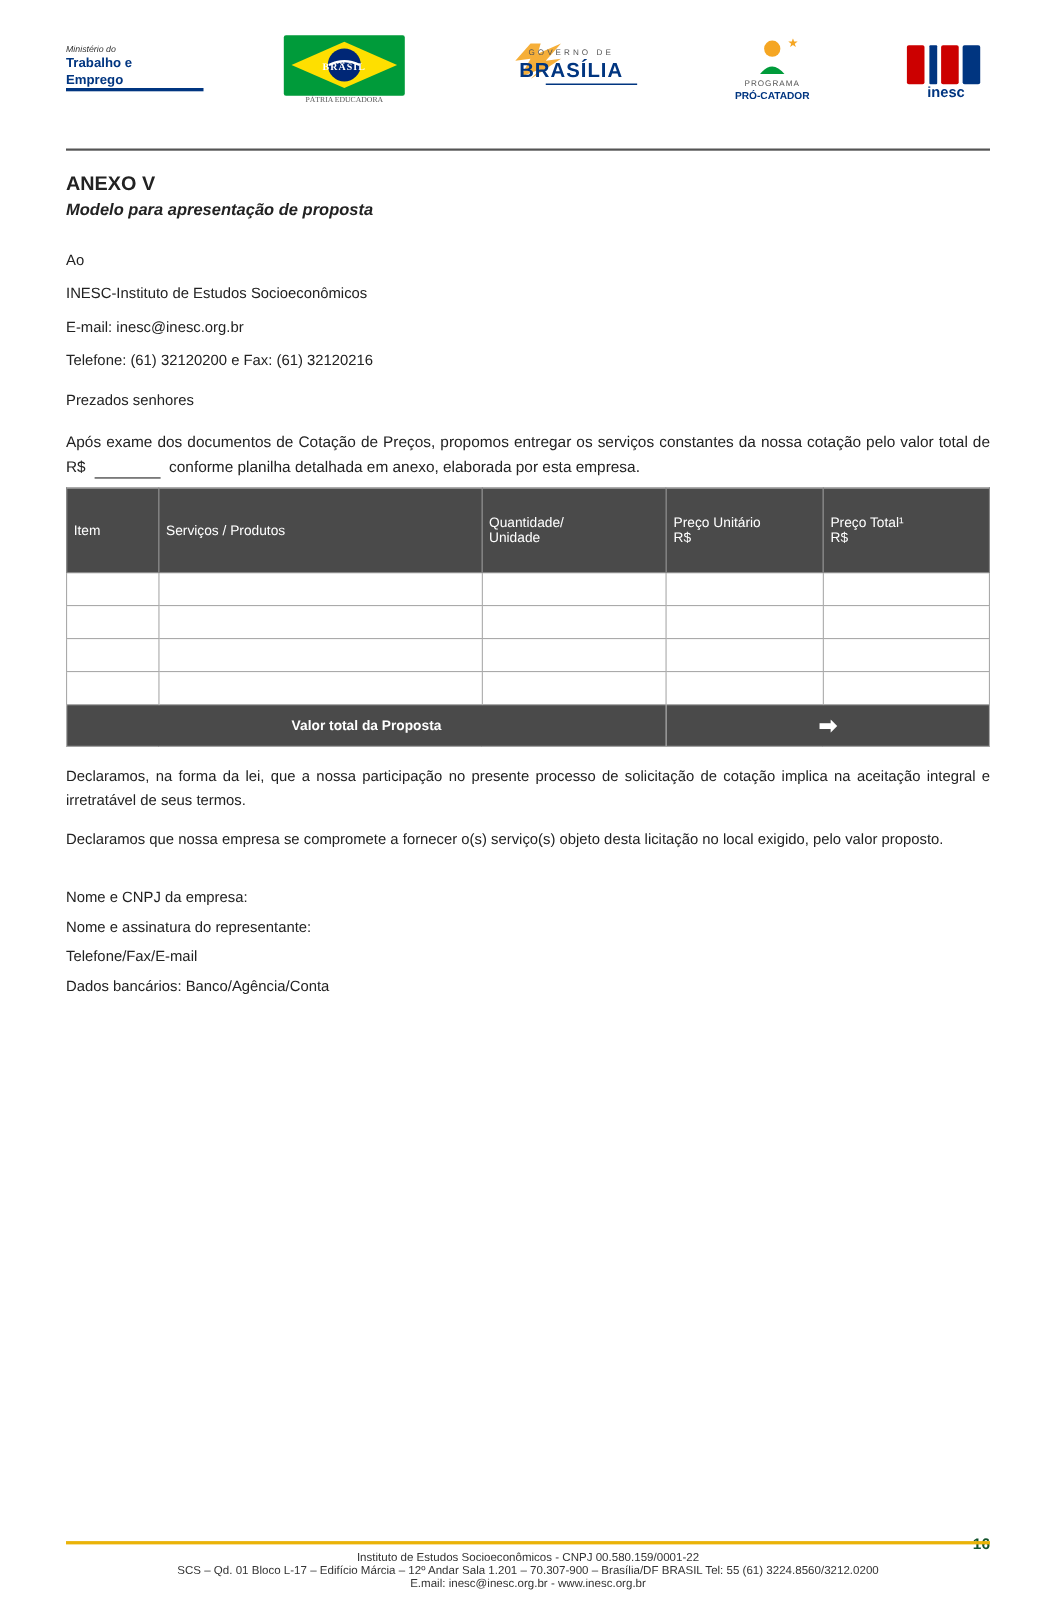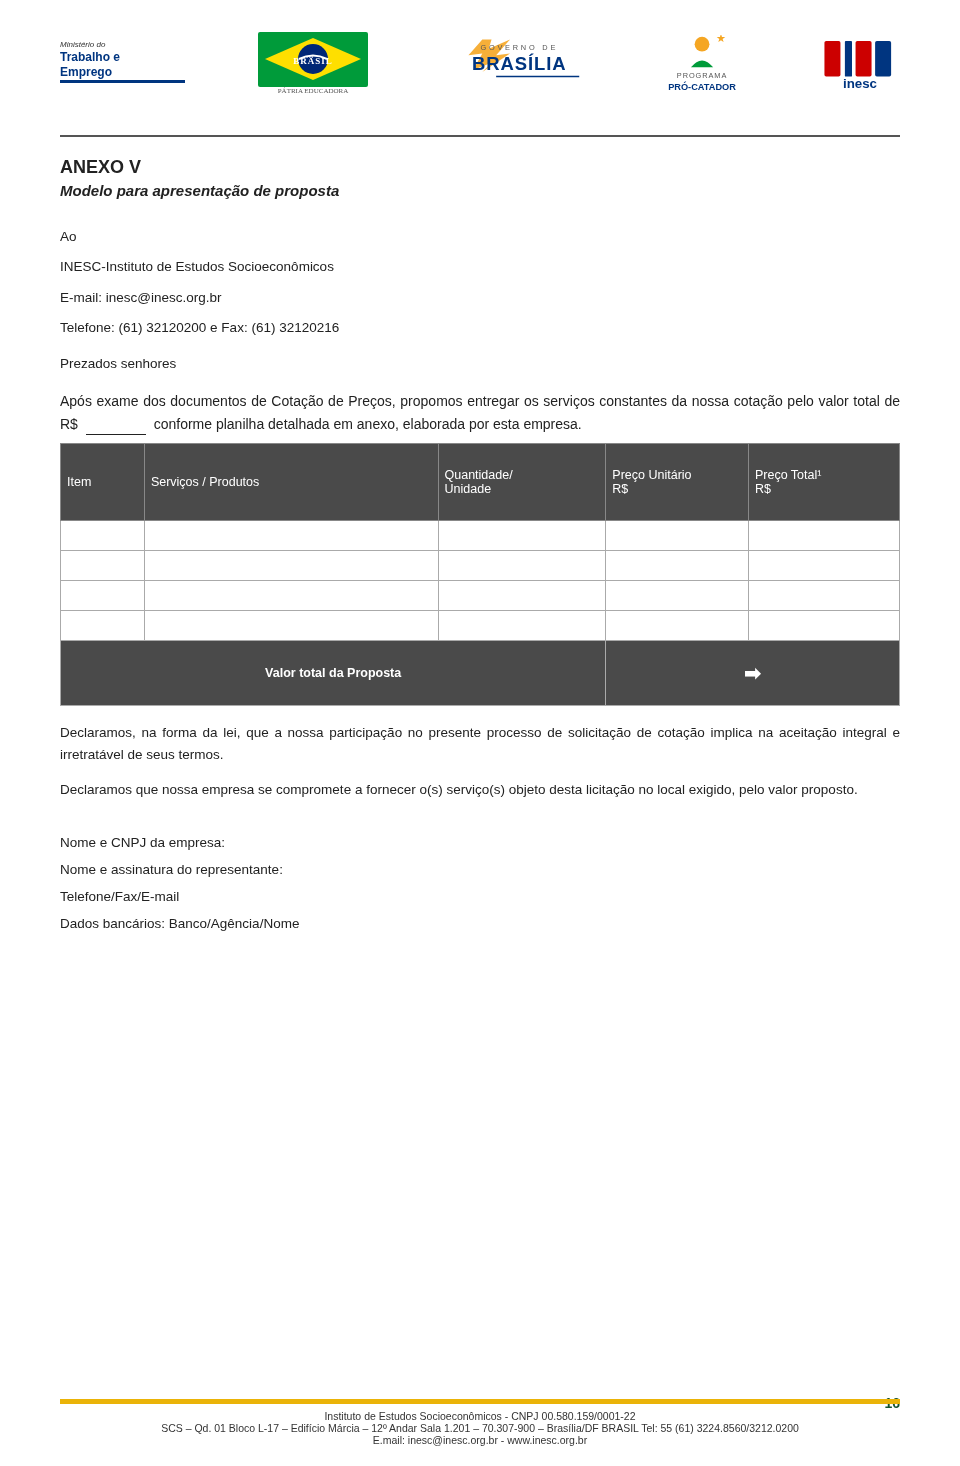--- a/index.html
+++ b/index.html
@@ -121,21 +121,21 @@
       height: 30px;
       padding: 4px 6px;
       font-size: 12px;
     }
     .proposal-table .footer-row td {
       background-color: #4a4a4a;
       color: #fff;
       font-weight: bold;
       text-align: center;
       font-size: 12.5px;
-      padding: 20px;
+      padding: 6px;
     }
     .arrow-cell {
       background-color: #4a4a4a;
       color: #fff;
       text-align: center;
       font-size: 18px;
     }
     
     .declaration-para {
       font-size: 13.5px;
@@ -151,21 +151,21 @@
     }
     
     .page-footer {
       position: absolute;
       bottom: 20px;
       left: 0;
       right: 0;
       text-align: center;
       font-size: 10.5px;
       color: #333;
-      border-top: 5px solid #eab308;
+      border-top: 3px solid #eab308;
       padding-top: 6px;
       margin: 0 60px;
     }
     .page-number {
       position: absolute;
       bottom: 55px;
       right: 60px;
       font-size: 14px;
       font-weight: bold;
       color: #14532d;
@@ -328,21 +328,21 @@
   </table>
 
   <div class="declaration-para spacing-top">Declaramos, na forma da lei, que a nossa participação no presente processo de solicitação de cotação implica na aceitação integral e irretratável de seus termos.</div>
 
   <div class="declaration-para">Declaramos que nossa empresa se compromete a fornecer o(s) serviço(s) objeto desta licitação no local exigido, pelo valor proposto.</div>
 
   <div class="company-info">
     <div>Nome e CNPJ da empresa:</div>
     <div>Nome e assinatura do representante:</div>
     <div>Telefone/Fax/E-mail</div>
-    <div>Dados bancários: Banco/Agência/Nome</div>
+    <div>Dados bancários: Banco/Agência/Conta</div>
   </div>
 
   <div class="page-number">16</div>
 
   <div class="page-footer">
     <div>Instituto de Estudos Socioeconômicos - CNPJ 00.580.159/0001-22</div>
     <div>SCS – Qd. 01 Bloco L-17 – Edifício Márcia – 12º Andar Sala 1.201 – 70.307-900 – Brasília/DF BRASIL Tel: 55 (61) 3224.8560/3212.0200</div>
     <div>E.mail: inesc@inesc.org.br - www.inesc.org.br</div>
   </div>
 

